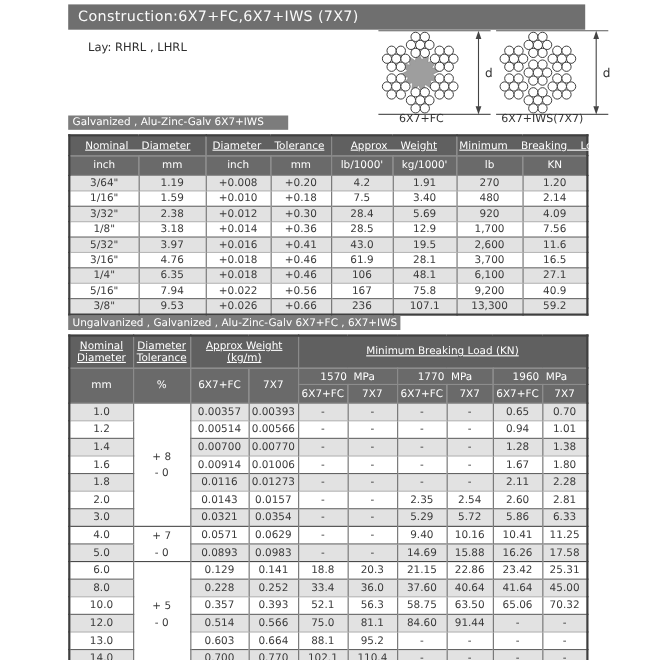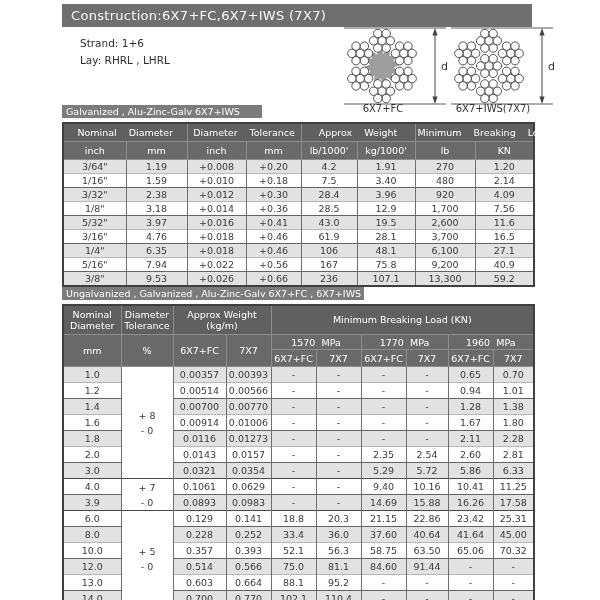--- a/index.html
+++ b/index.html
@@ -24,21 +24,21 @@
   #bar1{left:62px;top:105px;width:200px;}
   #bar2{left:62px;top:287px;width:302px;}
 
   table.spec{position:absolute;left:62px;border-collapse:collapse;table-layout:fixed;
     border:2px solid #3f3f3f;font-size:9.5px;}
   #table1{top:122px;width:471px;}
   #table2{top:304px;width:471px;}
 
   .spec th{background:#6a6a6a;color:#fff;font-weight:normal;border:1px solid #8d8d8d;
     padding:1px 2px;text-align:center;white-space:nowrap;}
-  .spec thead tr.grp th{background:#606060;}
+  .spec thead tr.grp th{background:#606060;text-decoration:underline;}
   #table1 thead th{height:15px;}
   #table1 thead tr.grp th{word-spacing:9px;}
   #table2 thead tr.grp th{height:26px;white-space:normal;line-height:11.5px;}
   #table2 thead tr.mid th{height:12px;}
   #table2 thead tr.unit th{height:14px;}
   #table2 thead th.span2{word-spacing:3px;}
 
   .spec td{text-align:center;padding:0 2px;color:#3a3a3a;
     border-left:1px solid #6e6e6e;border-right:1px solid #6e6e6e;}
   #table1 tbody td{height:13px;}
@@ -50,21 +50,20 @@
   .spec tbody td.tol-cell{background:#fff !important;vertical-align:middle;line-height:15px;}
 </style>
 </head>
 <body>
 
 <div class="page">
 
   <div class="title-bar">Construction:6X7+FC,6X7+IWS (7X7)</div>
 
   <div class="intro">
-    <div>Strand: 1+6</div>
     <div>Lay: RHRL , LHRL</div>
   </div>
 
   <svg id="rope-left" class="diagram-svg" width="110" height="82" viewBox="0 0 110 82">
       <line x1="1" y1="2" x2="103" y2="2" stroke="#5a5a5a" stroke-width="1"></line>
       <line x1="1" y1="78" x2="103" y2="78" stroke="#5a5a5a" stroke-width="1"></line>
       <line x1="92" y1="9" x2="92" y2="71" stroke="#444" stroke-width="1"></line>
       <polygon points="92,2 89.4,9.5 94.6,9.5" fill="#444"></polygon>
       <polygon points="92,78 89.4,70.5 94.6,70.5" fill="#444"></polygon>
       <text x="98" y="44" font-size="11" fill="#333" font-family="DejaVu Sans, sans-serif">d</text>
@@ -223,21 +222,21 @@
           <td>3.40</td>
           <td>480</td>
           <td>2.14</td>
         </tr>
         <tr>
           <td>3/32"</td>
           <td>2.38</td>
           <td>+0.012</td>
           <td>+0.30</td>
           <td>28.4</td>
-          <td>3.96</td>
+          <td>5.69</td>
           <td>920</td>
           <td>4.09</td>
         </tr>
         <tr>
           <td>1/8"</td>
           <td>3.18</td>
           <td>+0.014</td>
           <td>+0.36</td>
           <td>28.5</td>
           <td>12.9</td>
@@ -418,31 +417,31 @@
           <td>5.72</td>
           <td>5.86</td>
           <td>6.33</td>
         </tr>
         <tr class="gsep">
           <td>4.0</td>
           <td rowspan="2" class="tol-cell">
             <div>+ 7</div>
             <div>- 0</div>
           </td>
-          <td>0.1061</td>
+          <td>0.0571</td>
           <td>0.0629</td>
           <td>-</td>
           <td>-</td>
           <td>9.40</td>
           <td>10.16</td>
           <td>10.41</td>
           <td>11.25</td>
         </tr>
         <tr>
-          <td>3.9</td>
+          <td>5.0</td>
           <td>0.0893</td>
           <td>0.0983</td>
           <td>-</td>
           <td>-</td>
           <td>14.69</td>
           <td>15.88</td>
           <td>16.26</td>
           <td>17.58</td>
         </tr>
         <tr class="gsep">

